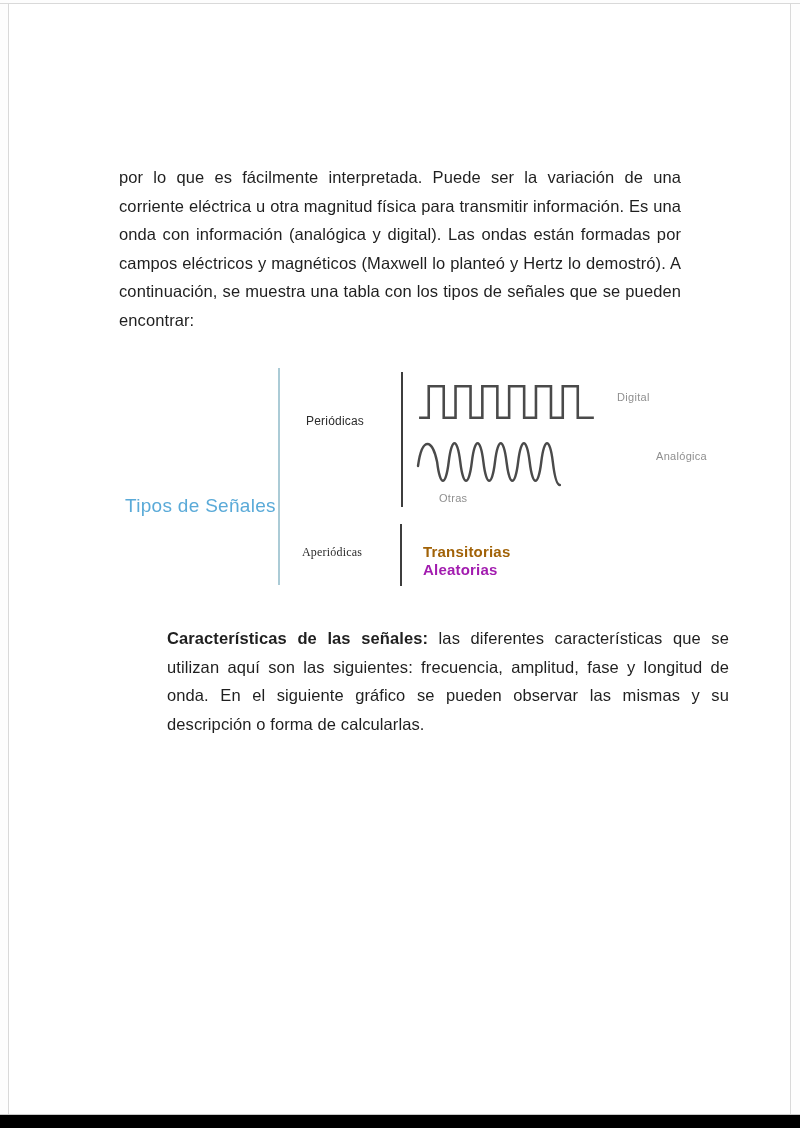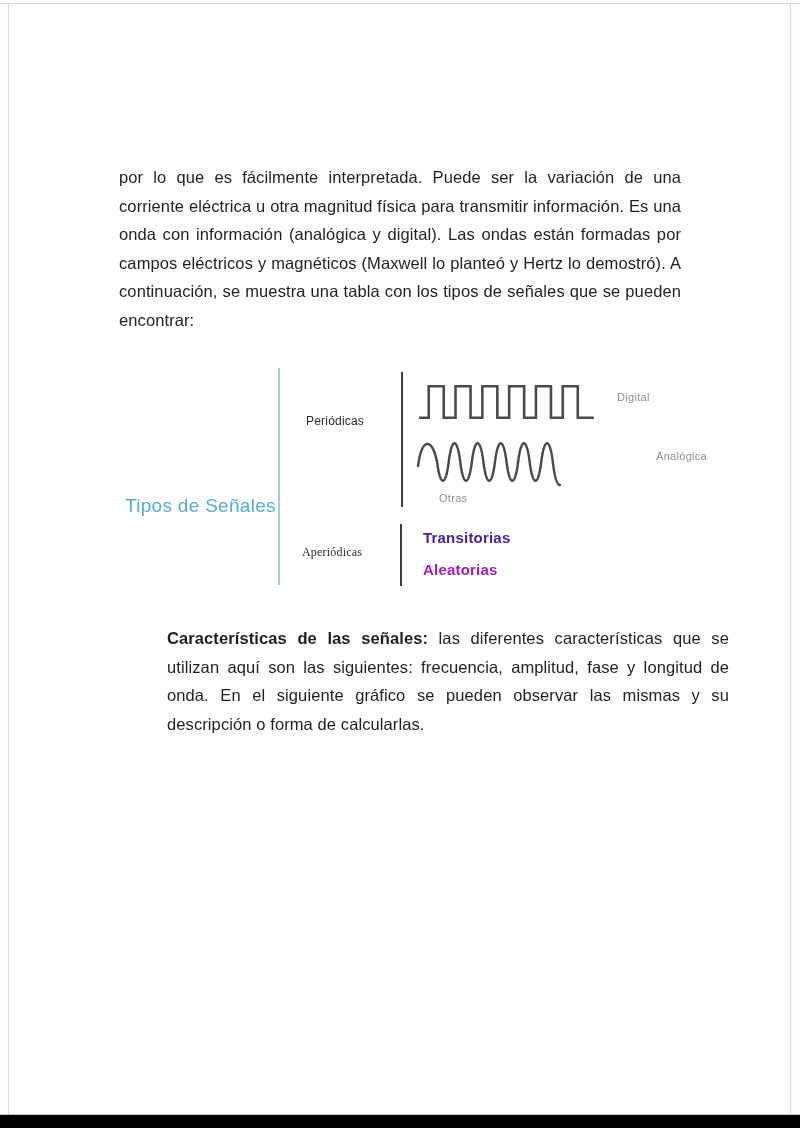--- a/index.html
+++ b/index.html
@@ -93,21 +93,21 @@
     </svg>
 
     <span class="gray-label label-analogica">Analógica</span>
 
     <span class="gray-label label-otras">Otras</span>
 
     <div class="vline-dark-2"></div>
 
     <span class="branch-label label-aperiodicas">Aperiódicas</span>
 
-    <span class="red-label label-transitorias" style="color:#4c1d95;">Transitorias</span>
+    <span class="red-label label-transitorias" style="color:#a16207;margin-top:14px;">Transitorias</span>
 
     <span class="red-label label-aleatorias" style="color:#a21caf;">Aleatorias</span>
   </div>
 
   <p class="para para-2">
     <span class="bold-lead">Características de las señales:</span><span> las diferentes características que se utilizan aquí son las siguientes: frecuencia, amplitud, fase y longitud de onda. En el siguiente gráfico se pueden observar las mismas y su descripción o forma de calcularlas.</span>
   </p>
 
 </div>
 

